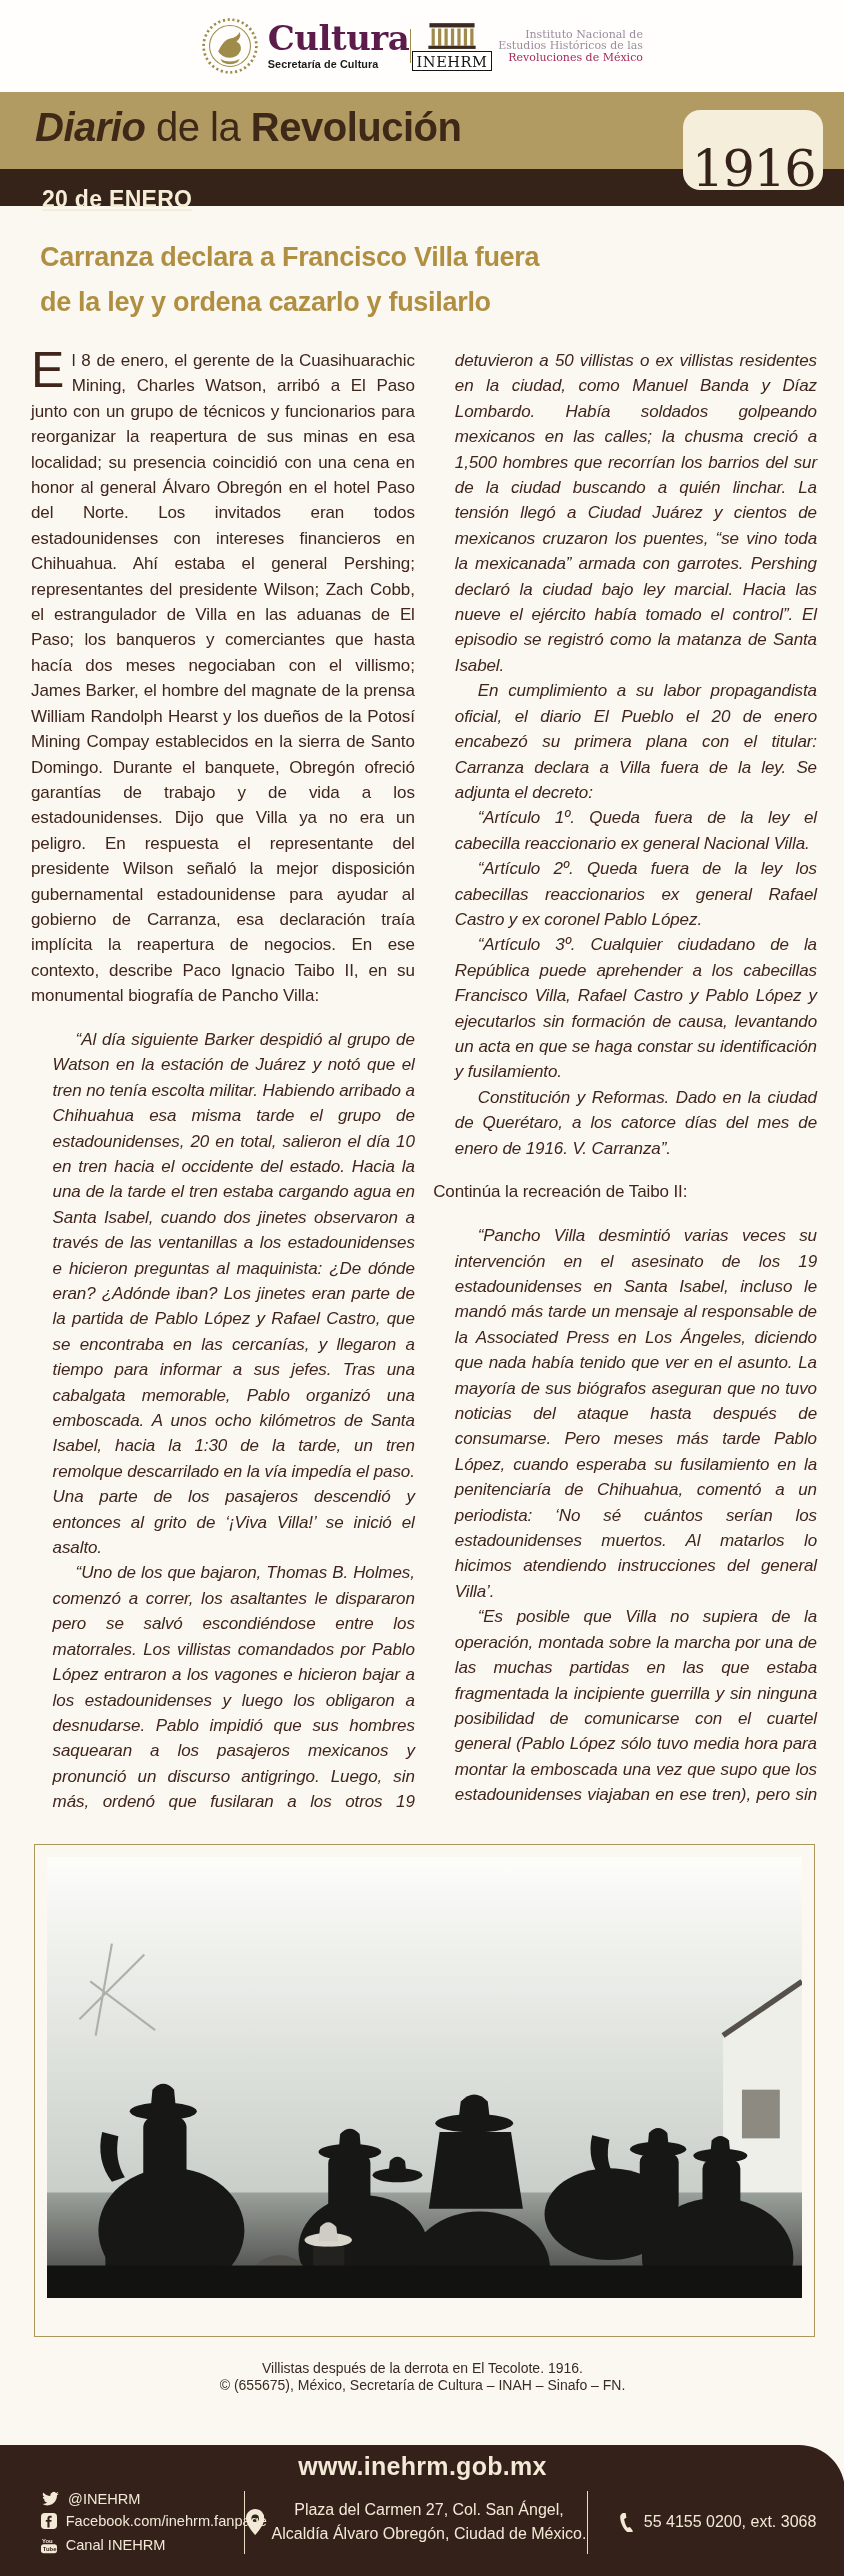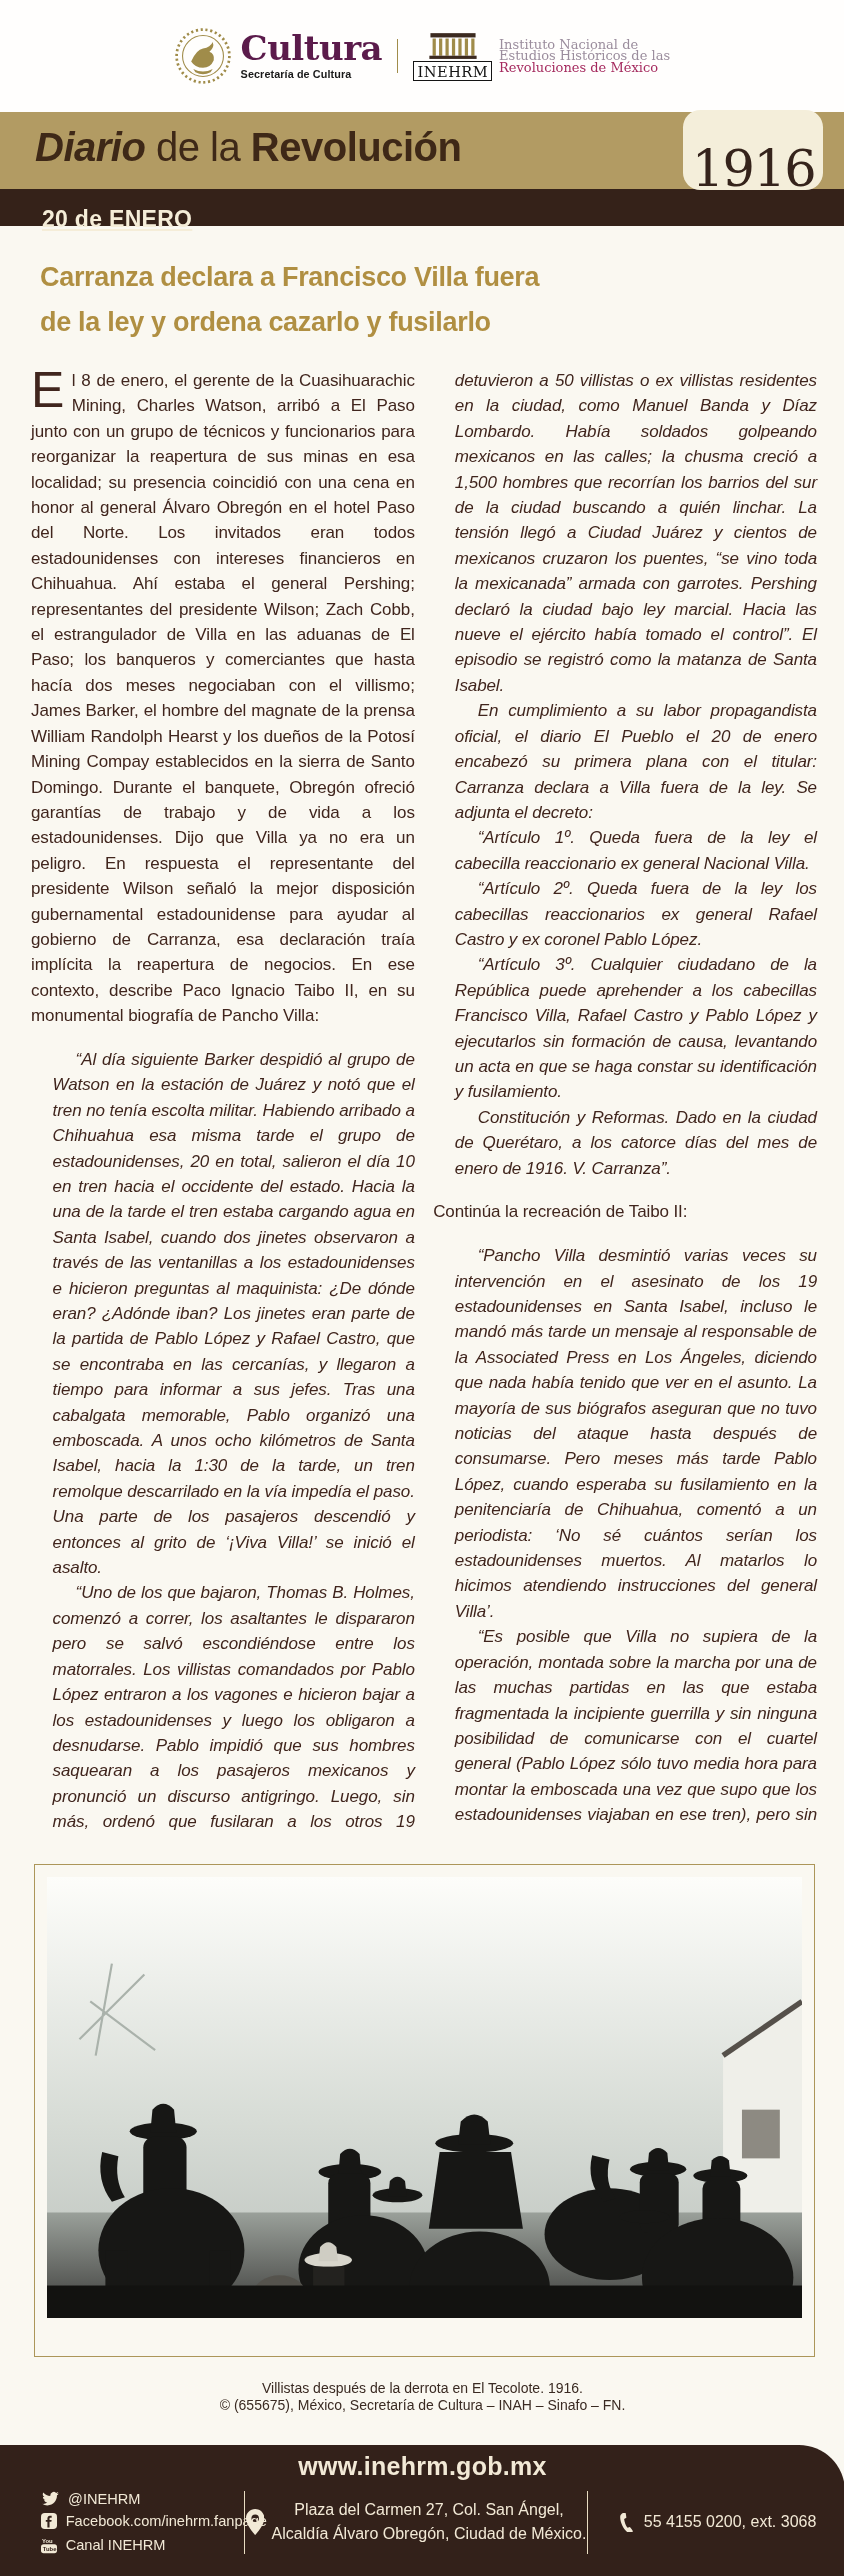--- a/index.html
+++ b/index.html
@@ -1,30 +1,30 @@
 <!DOCTYPE html>
 <html lang="es" style="font-size:8.7px"><head>
 <meta charset="utf-8">
 <style>
   html,body{margin:0;padding:0;background:#ffffff;}
   .page{position:relative;width:845px;height:2576px;background:#faf8f1;overflow:hidden;
         font-family:"Liberation Sans",sans-serif;color:#40251d;}
 
   
-  .header{height:112px;background:#fffefd;display:flex;align-items:center;justify-content:center;gap:15px;}
+  .header{height:92px;background:#fffefd;display:flex;align-items:center;justify-content:center;gap:1px;}
   .cultura-lockup{display:flex;align-items:center;gap:9.7px;}
   .cultura-text{display:flex;flex-direction:column;}
   .cultura-word{font-family:"DejaVu Serif",serif;font-weight:bold;color:#5b1b4b;font-size:34px;line-height:32px;letter-spacing:-0.5px;}
   .cultura-tag{font-size:10.8px;font-weight:bold;color:#1a1a1a;margin-top:3.2px;letter-spacing:0.1px;}
   .hdr-divider{width:1.1px;height:34px;background:#a08c4a;}
   .inehrm-lockup{display:flex;align-items:center;gap:6.5px;}
   .inehrm-left{display:flex;flex-direction:column;align-items:center;}
   .inehrm-acronym{font-family:"DejaVu Serif",serif;font-size:14.6px;color:#141414;border:1.1px solid #141414;
                   padding:0.5px 3.2px;margin-top:1.6px;letter-spacing:0.5px;background:#fff;}
-  .inehrm-lines{display:flex;flex-direction:column;font-family:"DejaVu Serif",serif;font-size:13px;line-height:11.4px;}
+  .inehrm-lines{display:flex;flex-direction:column;font-family:"DejaVu Serif",serif;font-size:11px;line-height:11.4px;align-items:flex-end;}
   .inehrm-lines .l1,.inehrm-lines .l2{color:#9b8d9d;}
   .inehrm-lines .l3{color:#a52a5e;}
 
   
   .band-tan{height:77px;background:#b29b63;position:relative;}
   .diario{position:absolute;left:35px;top:13px;font-size:40px;color:#3e2817;letter-spacing:-0.5px;white-space:nowrap;}
   .diario .d1{font-weight:bold;font-style:italic;}
   .diario .d2{font-weight:normal;}
   .diario .d3{font-weight:bold;}
   .band-dark{height:37px;background:#352219;position:relative;}

